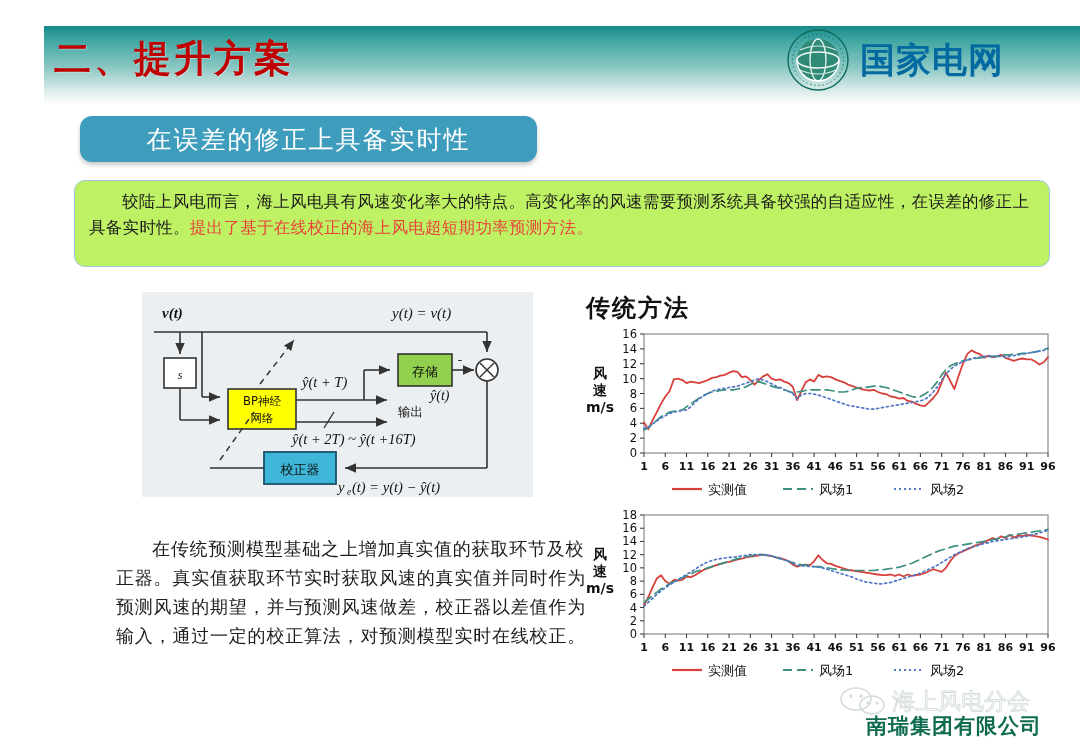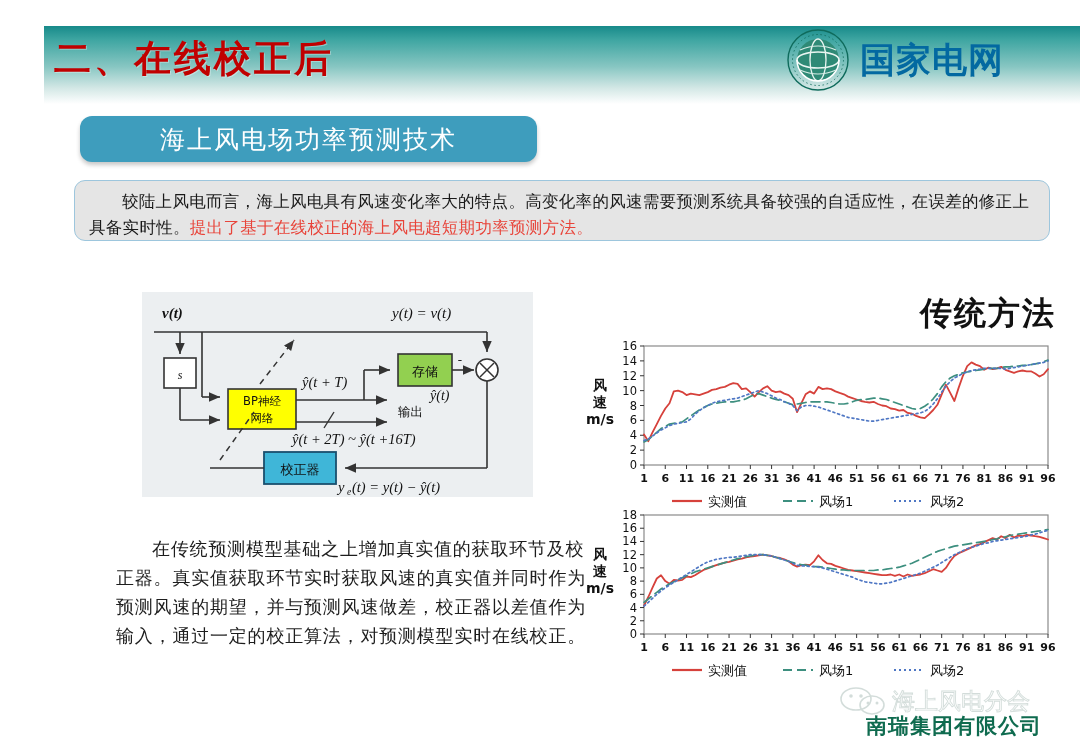--- a/index.html
+++ b/index.html
@@ -36,22 +36,22 @@
     background:#3e9dbd;border-radius:12px;
     box-shadow:0 3px 4px rgba(0,0,0,.22);
     display:flex;align-items:center;justify-content:center;
   }
   #subtitle-pill span{
     font-family:"DejaVu Sans","Liberation Sans",sans-serif;
     font-size:25px;color:#ffffff;letter-spacing:2px;
   }
   
   #callout{
-    position:absolute;left:74px;top:180px;width:976px;height:61px;
-    background:#e5e5e5;border:1px solid #9dc6dd;border-radius:11px;
+    position:absolute;left:74px;top:180px;width:976px;height:87px;
+    background:#bef264;border:1px solid #9dc6dd;border-radius:11px;
     box-sizing:border-box;padding:8px 14px 6px 14px;
   }
   #callout p{
     margin:0;font-family:"DejaVu Sans","Liberation Sans",sans-serif;
     font-size:16.5px;line-height:26px;color:#1a1a1a;text-indent:33px;letter-spacing:.3px;
   }
   #callout .hl{color:#e8443a;}
   
   #diagram{
     position:absolute;left:142px;top:292px;width:391px;height:205px;
@@ -62,63 +62,63 @@
   #body-text{
     position:absolute;left:116px;top:534px;width:472px;
   }
   #body-text p{
     margin:0;font-family:"DejaVu Sans","Liberation Sans",sans-serif;
     font-size:18px;line-height:29px;color:#1d1d1d;text-indent:36px;letter-spacing:.8px;
   }
   
   .chart-block{position:absolute;}
   .chart-title{
-    text-align:right;font-family:"DejaVu Sans","Liberation Sans",sans-serif;
-    font-size:32px;font-weight:bold;color:#111;letter-spacing:2px;
+    text-align:left;font-family:"DejaVu Sans","Liberation Sans",sans-serif;
+    font-size:24px;font-weight:bold;color:#111;letter-spacing:2px;
   }
   .chart-svg{display:block;}
   #chart-top{left:586px;top:292px;width:470px;}
   #chart-bottom{left:586px;top:505px;width:470px;}
   
   #footer-wm{
     position:absolute;left:834px;top:684px;width:226px;height:34px;
     opacity:.30;
   }
   #footer-company{
     position:absolute;left:866px;top:712px;
     font-family:"DejaVu Sans","Liberation Sans",sans-serif;
     font-size:21px;font-weight:bold;color:#0f6b4f;letter-spacing:1px;
   }
 </style>
 </head>
 <body>
 
 <div id="header-band"></div>
-<div id="header-title">二、在线校正后</div>
+<div id="header-title">二、提升方案</div>
 
 <div id="logo-wrap">
   <div id="logo-globe">
     <svg width="64" height="64" viewBox="0 0 64 64">
       <circle cx="32" cy="32" r="30" fill="none" stroke="#0f6b5c" stroke-width="1.4"></circle>
       <circle cx="32" cy="32" r="21" fill="#2f8a76"></circle>
       <ellipse cx="32" cy="32" rx="21" ry="8" fill="none" stroke="#e9f5f1" stroke-width="1.6"></ellipse>
       <ellipse cx="32" cy="32" rx="8" ry="21" fill="none" stroke="#e9f5f1" stroke-width="1.3"></ellipse>
       <path d="M11 32 A21 21 0 0 0 53 32" fill="none" stroke="#ffffff" stroke-width="1.5"></path>
       <path d="M14 22 Q32 14 50 22" fill="none" stroke="#d8eee7" stroke-width="1.2"></path>
       <path d="M14 42 Q32 50 50 42" fill="none" stroke="#d8eee7" stroke-width="1.2"></path>
       <circle cx="32" cy="32" r="25.5" fill="none" stroke="#0f6b5c" stroke-width="0.8" stroke-dasharray="1.6 2.6"></circle>
     </svg>
   </div>
   <div>
     <div id="logo-text-cn">国家电网</div>
   </div>
 </div>
 
 <div id="subtitle-pill">
-  <span>海上风电场功率预测技术</span>
+  <span>在误差的修正上具备实时性</span>
 </div>
 
 <div id="callout">
   <p>
     <span>较陆上风电而言，海上风电具有风速变化率大的特点。高变化率的风速需要预测系统具备较强的自适应性，在误差的修正上具备实时性。</span><span class="hl">提出了基于在线校正的海上风电超短期功率预测方法。</span>
   </p>
 </div>
 
 <div id="diagram">
 <svg width="391" height="205" viewBox="0 0 391 205" font-family="Liberation Serif, DejaVu Serif, serif">

